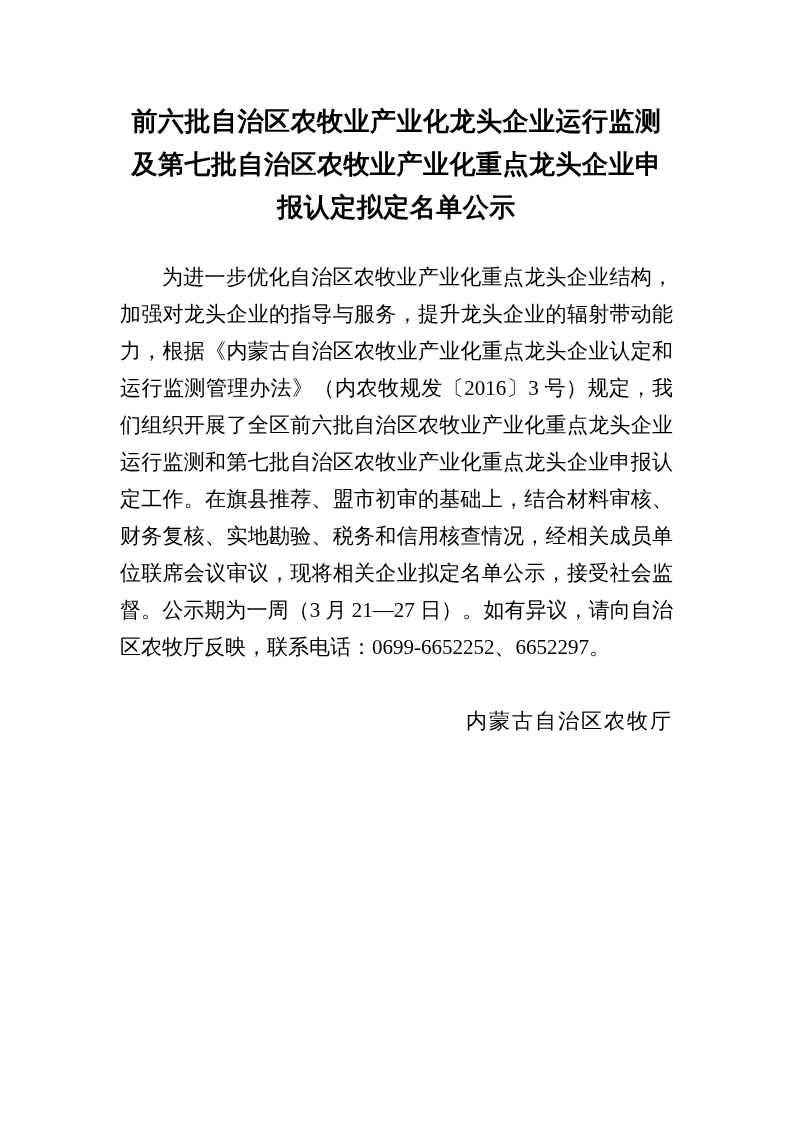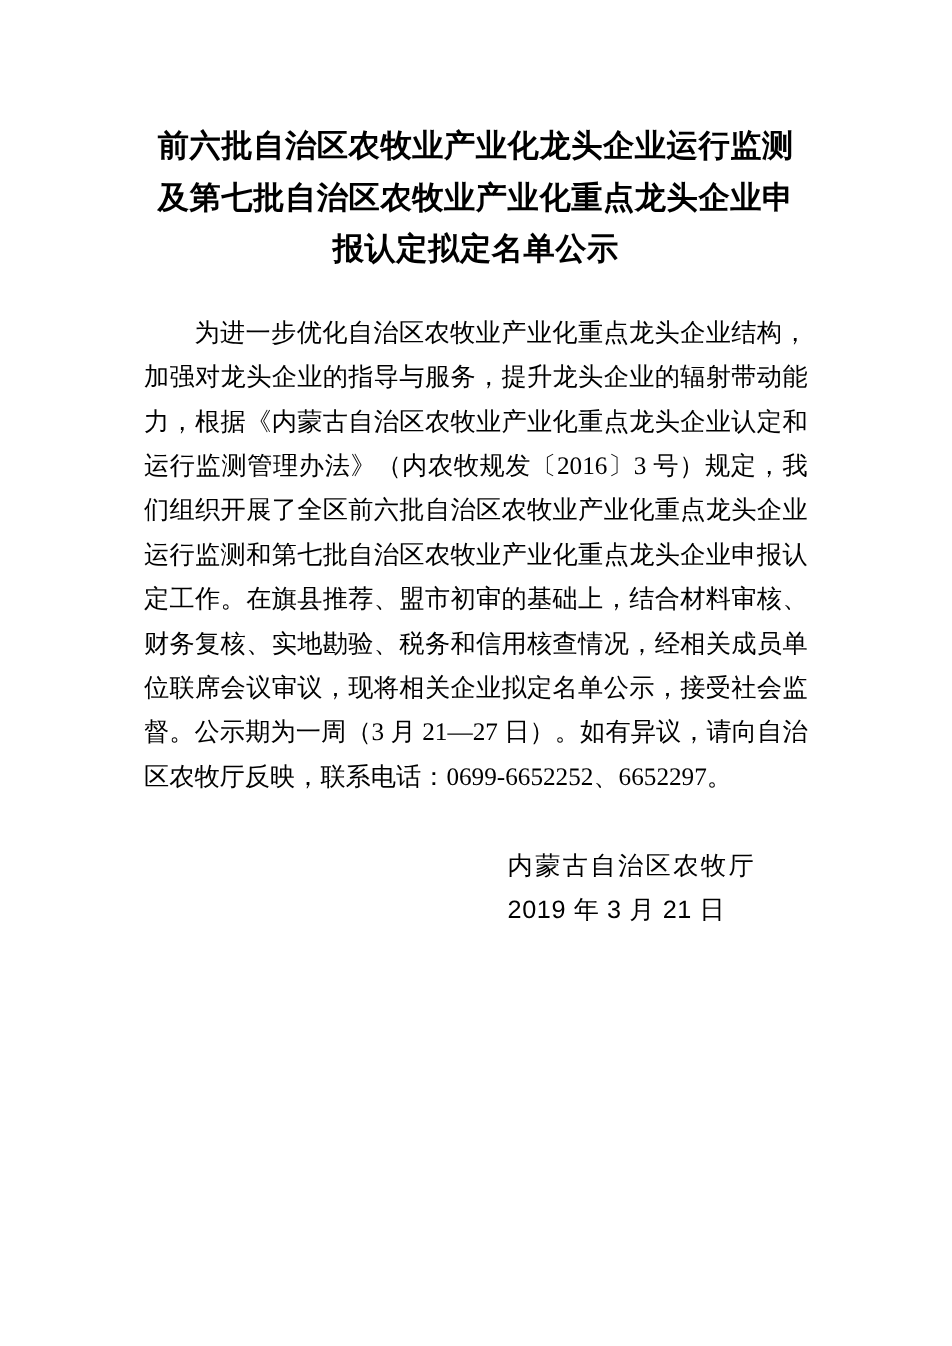--- a/index.html
+++ b/index.html
@@ -33,22 +33,22 @@
     text-align: justify;
     text-justify: inter-ideograph;
     text-indent: 2em;
     color: #000000;
   }
   .signature-block {
     width: 250px;
     margin-top: 37px;
     margin-left: auto;
     margin-right: 0;
-    text-align: left;
-    font-family: Liberation Sans, sans-serif;
+    text-align: right;
+    font-family: Liberation Serif, serif;
     font-size: 21px;
     line-height: 37px;
     color: #000000;
   }
   .signature-org {
     letter-spacing: 2px;
   }
   .signature-date {
     letter-spacing: 0.5px;
   }
@@ -56,15 +56,14 @@
 </head>
 <body>
 
 <div class="page">
   <h1 class="doc-title">前六批自治区农牧业产业化龙头企业运行监测及第七批自治区农牧业产业化重点龙头企业申报认定拟定名单公示</h1>
 
   <p class="doc-body">为进一步优化自治区农牧业产业化重点龙头企业结构，加强对龙头企业的指导与服务，提升龙头企业的辐射带动能力，根据《内蒙古自治区农牧业产业化重点龙头企业认定和运行监测管理办法》（内农牧规发〔2016〕3 号）规定，我们组织开展了全区前六批自治区农牧业产业化重点龙头企业运行监测和第七批自治区农牧业产业化重点龙头企业申报认定工作。在旗县推荐、盟市初审的基础上，结合材料审核、财务复核、实地勘验、税务和信用核查情况，经相关成员单位联席会议审议，现将相关企业拟定名单公示，接受社会监督。公示期为一周（3 月 21—27 日）。如有异议，请向自治区农牧厅反映，联系电话：0699-6652252、6652297。</p>
 
   <div class="signature-block">
     <div class="signature-org">内蒙古自治区农牧厅</div>
-    <div class="signature-date">2019 年 3 月 21 日</div>
   </div>
 </div>
 
 </body></html>

